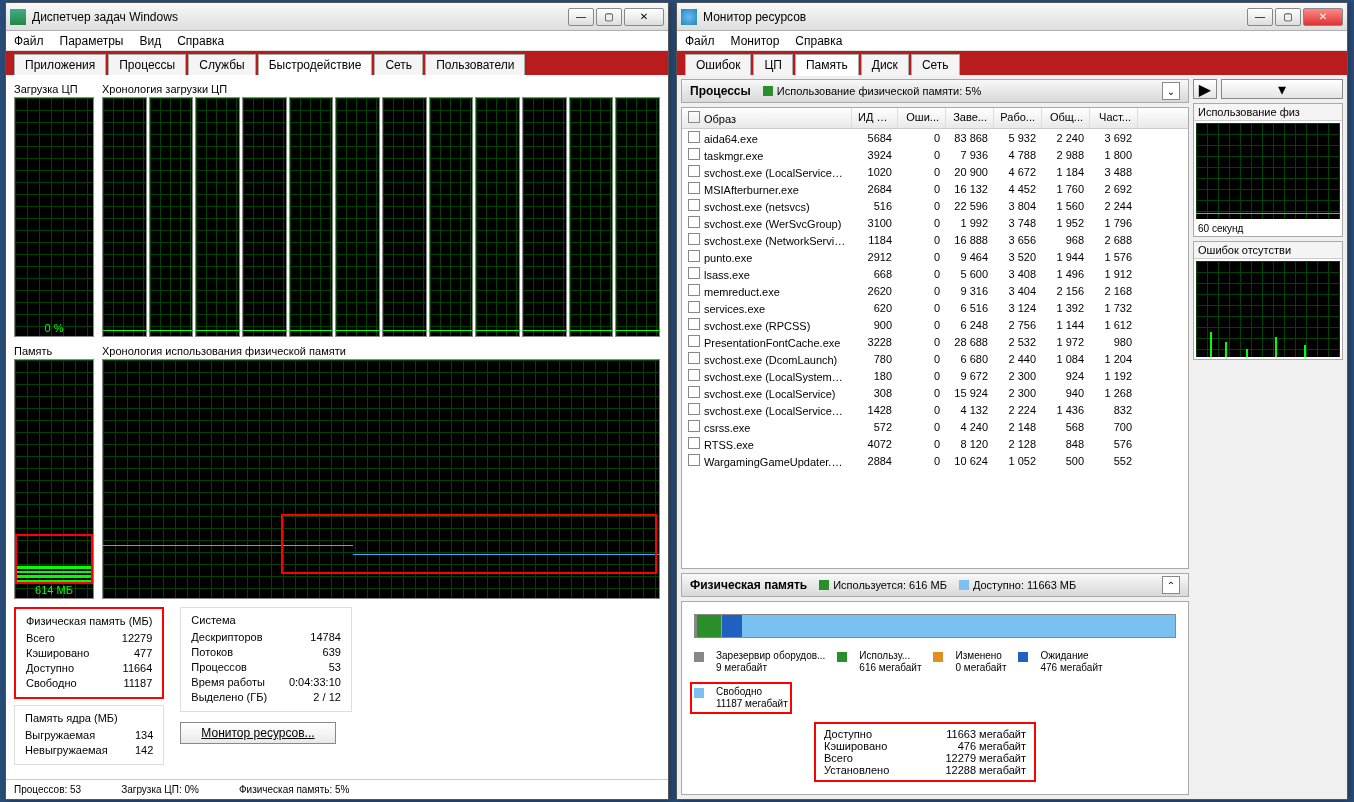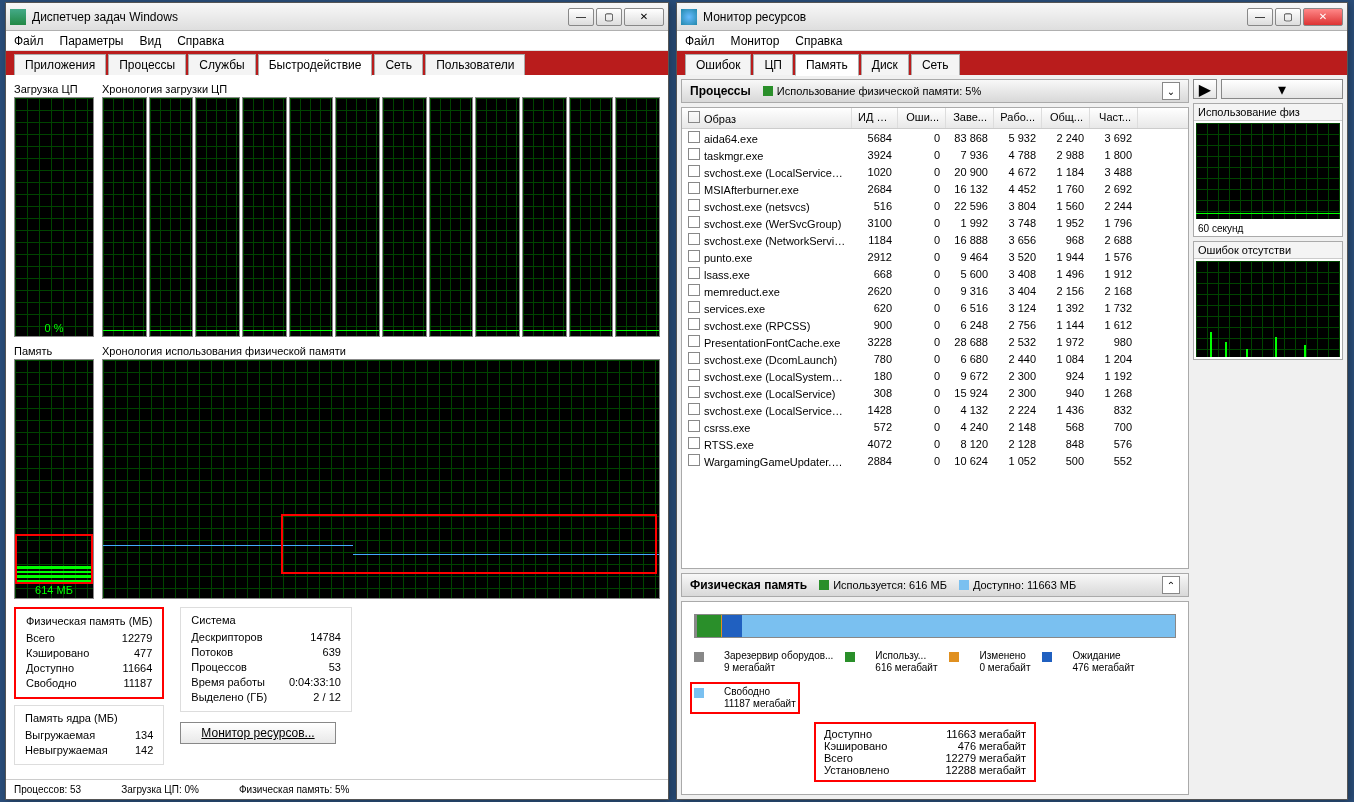--- a/index.html
+++ b/index.html
@@ -77,21 +77,21 @@
 .proc-row { display: flex; height: 17px; align-items: center; }
 .proc-td { padding: 0 6px; overflow: hidden; text-overflow: ellipsis; white-space: nowrap; }
 .proc-td.num { text-align: right; }
 .chk { width: 12px; height: 12px; border: 1px solid #888; display: inline-block; margin-right: 4px; }
 .col-img { width: 170px; } .col-pid { width: 46px; text-align: right; } .col-n { width: 48px; text-align: right; }
 
 .membar-panel { background: #fff; border: 1px solid #aaa; padding: 12px; font-size: 11px; }
 .membar { height: 24px; display: flex; margin-bottom: 12px; border: 1px solid #888; }
 .membar-seg { height: 100%; }
 .legend { display: flex; gap: 12px; flex-wrap: wrap; margin-bottom: 12px; }
-.legend-item { display: flex; gap: 20px; font-size: 10px; }
+.legend-item { display: flex; gap: 12px; font-size: 10px; }
 .legend-sq { width: 10px; height: 10px; margin-top: 2px; flex-shrink: 0; }
 .legend-text { line-height: 12px; }
 .legend-item.red-box { border: 2px solid red; padding: 2px; margin: -4px; }
 
 .mem-summary { display: inline-block; border: 2px solid red; padding: 4px 8px; margin-left: 120px; }
 .mem-summary-row { display: flex; gap: 12px; }
 .mem-summary-row span:first-child { width: 80px; }
 .mem-summary-row span:last-child { width: 110px; text-align: right; }
 
 .side-chart { background: #fff; border: 1px solid #aaa; }

